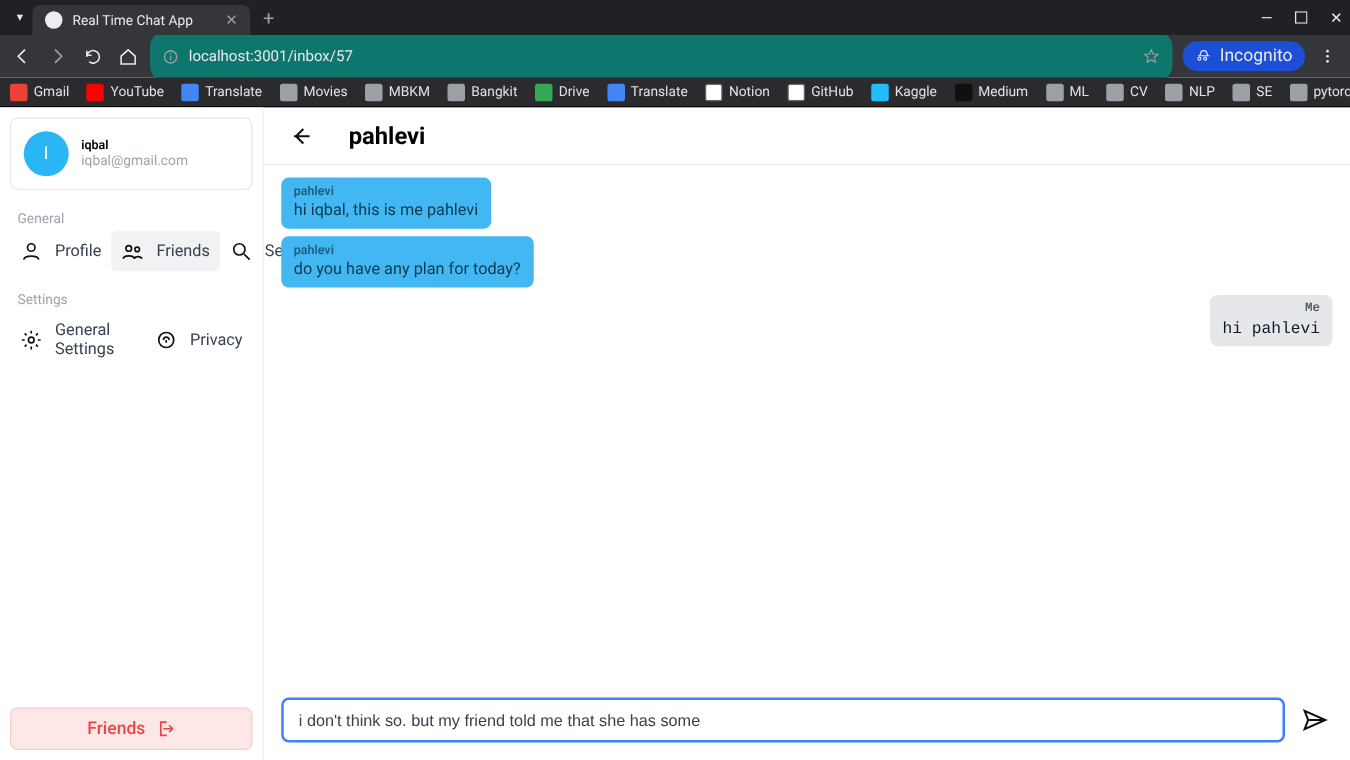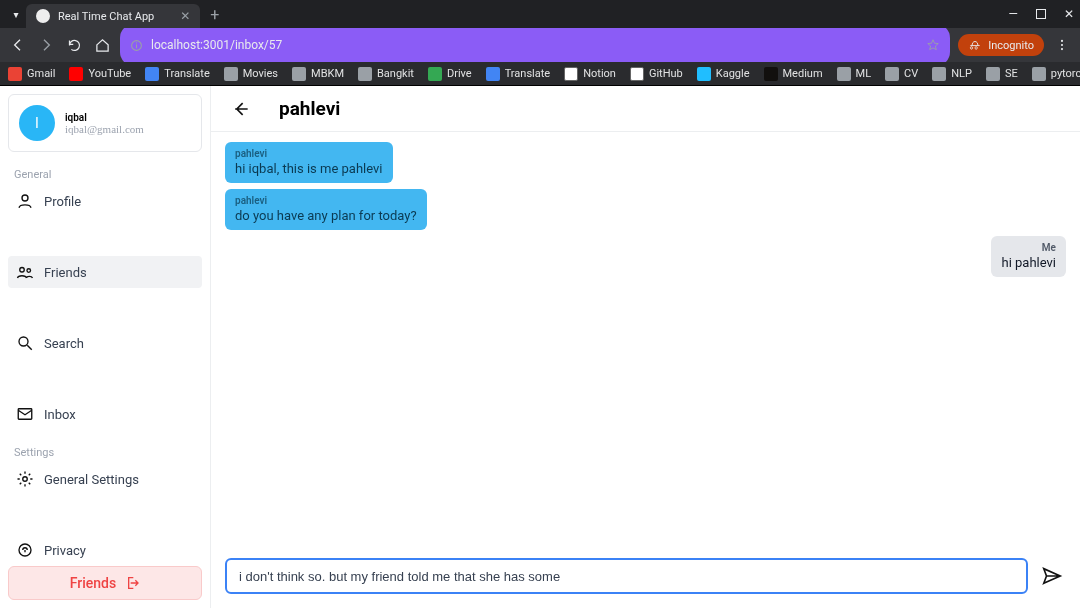--- a/index.html
+++ b/index.html
@@ -9,51 +9,51 @@
   .tabbar { background: #202124; height: 28px; display: flex; align-items: center; padding-left: 8px; position: relative; }
   .tab { background: #35363a; border-radius: 6px 6px 0 0; height: 24px; display: flex; align-items: center; padding: 0 10px; gap: 8px; color: #e8eaed; font-size: 11px; margin-top: 4px; min-width: 140px; }
   .tab-favicon { width: 14px; height: 14px; border-radius: 50%; background: #eee; }
   .tab-close { color: #9aa0a6; font-size: 12px; margin-left: 18px; }
   .newtab { color: #9aa0a6; font-size: 16px; margin-left: 10px; }
   .tabmenu { width:16px; height:16px; display:flex; align-items:center; justify-content:center; color:#e8eaed; font-size:10px; margin-right:2px;}
   .winctrl { position: absolute; right: 6px; top: 0; height: 28px; display: flex; align-items: center; gap: 18px; color: #e8eaed; font-size: 12px; }
   .addrrow { background: #35363a; height: 34px; display: flex; align-items: center; padding: 0 8px; gap: 8px; }
   .addrrow .navicon { width: 20px; height: 20px; display: flex; align-items: center; justify-content: center; color: #9aa0a6; }
   .addrrow .navicon.enabled { color: #e8eaed; }
-  .omnibox { flex: 1; background: #8b5cf6; border-radius: 14px; height: 42px; display: flex; align-items: center; padding: 0 10px; gap: 8px; color: #e8eaed; font-size: 12px; }
+  .omnibox { flex: 1; background: #0f766e; border-radius: 14px; height: 42px; display: flex; align-items: center; padding: 0 10px; gap: 8px; color: #e8eaed; font-size: 12px; }
   .omnibox .star { margin-left: auto; color: #9aa0a6; }
-  .incog { display: flex; align-items: center; gap: 6px; color: #e8eaed; font-size: 11px; background: #c2410c; padding: 4px 10px; border-radius: 14px; }
+  .incog { display: flex; gap: 6px; color: #e8eaed; font-size: 14px; background: #1d4ed8; padding: 4px 10px; border-radius: 14px; }
   .bmbar { background: #2a2b2e; height: 24px; display: flex; align-items: center; padding: 0 8px; gap: 14px; color: #e1e2e3; font-size: 11px; overflow: hidden; border-bottom: 1px solid #000; }
   .bmitem { display: flex; align-items: center; gap: 5px; white-space: nowrap; }
   .bmicon { width: 14px; height: 14px; border-radius: 2px; display: inline-block; }
   
   .app { flex: 1; display: flex; height: calc(608px - 28px - 34px - 24px); background: #fff; }
   .sidebar { width: 210px; padding: 8px; display: flex; flex-direction: column; background: #fff; }
   .usercard { border: 1px solid #e5e7eb; border-radius: 6px; padding: 10px; display: flex; align-items: center; gap: 10px; }
   .avatar { width: 36px; height: 36px; border-radius: 50%; background: #29b6f6; color: #fff; display: flex; align-items: center; justify-content: center; font-size: 14px; }
   .uname { font-weight: 600; font-size: 10px; }
-  .uemail { font-size: 11px; color: #9ca3af; font-family: Liberation Serif, serif; }
+  .uemail { font-size: 11px; color: #9ca3af; }
   .section-label { font-size: 11px; color: #9ca3af; margin: 16px 0 4px 6px; }
-  .navlist { display: flex; flex-direction: column; gap: 39px; }
+  .navlist { display: flex; flex-direction: row; }
   .navitem { display: flex; align-items: center; gap: 10px; padding: 7px 8px; border-radius: 4px; font-size: 13px; color: #374151; cursor: pointer; }
   .navitem.active { background: #f1f2f4; }
   .nicon { width: 18px; height: 18px; display: flex; align-items: center; justify-content: center; }
   .logout { margin-top: auto; background: #fde7e7; border: 1px solid #f9caca; color: #ef4444; border-radius: 6px; height: 34px; display: flex; align-items: center; justify-content: center; gap: 8px; font-size: 14px; font-weight: 500; cursor: pointer; }
   .main { flex: 1; display: flex; flex-direction: column; border-left: 1px solid #eceef0; }
   .chathead { height: 46px; border-bottom: 1px solid #eceef0; display: flex; align-items: center; padding: 0 18px; gap: 26px; }
   .backbtn { width: 24px; height: 24px; display: flex; align-items: center; justify-content: center; cursor: pointer; }
   .chattitle { font-size: 19px; font-weight: 700; }
   .msgarea { flex: 1; padding: 10px 14px; overflow: auto; display: flex; flex-direction: column; gap: 6px; }
   .bubble { max-width: 520px; border-radius: 6px; padding: 6px 10px 7px 10px; font-size: 13px; display: inline-block; }
   .bubble .from { font-size: 10px; font-weight: 600; margin-bottom: 2px; opacity: .85; }
   .row-left { display: flex; justify-content: flex-start; }
   .row-right { display: flex; justify-content: flex-end; }
   .bubble.in { background: #43b7f1; color: #0b3a52; }
   .bubble.in .from { color: #14506e; }
-  .bubble.out { background: #e5e7eb; color: #111827; }
+  .bubble.out { background: #e5e7eb; color: #111827; font-family: Liberation Mono, monospace; }
   .bubble.out .from { color: #374151; text-align: right; }
   .composer { padding: 10px 14px 14px 14px; display: flex; align-items: center; gap: 10px; }
   .msginput { flex: 1; height: 36px; border: 2px solid #3b82f6; border-radius: 6px; padding: 0 12px; font-size: 13px; outline: none; color: #374151; }
   .sendbtn { width: 28px; height: 28px; display: flex; align-items: center; justify-content: center; cursor: pointer; }
   svg { display: block; }
 </style>
 </head>
 <body>
 
 <div class="browser">

